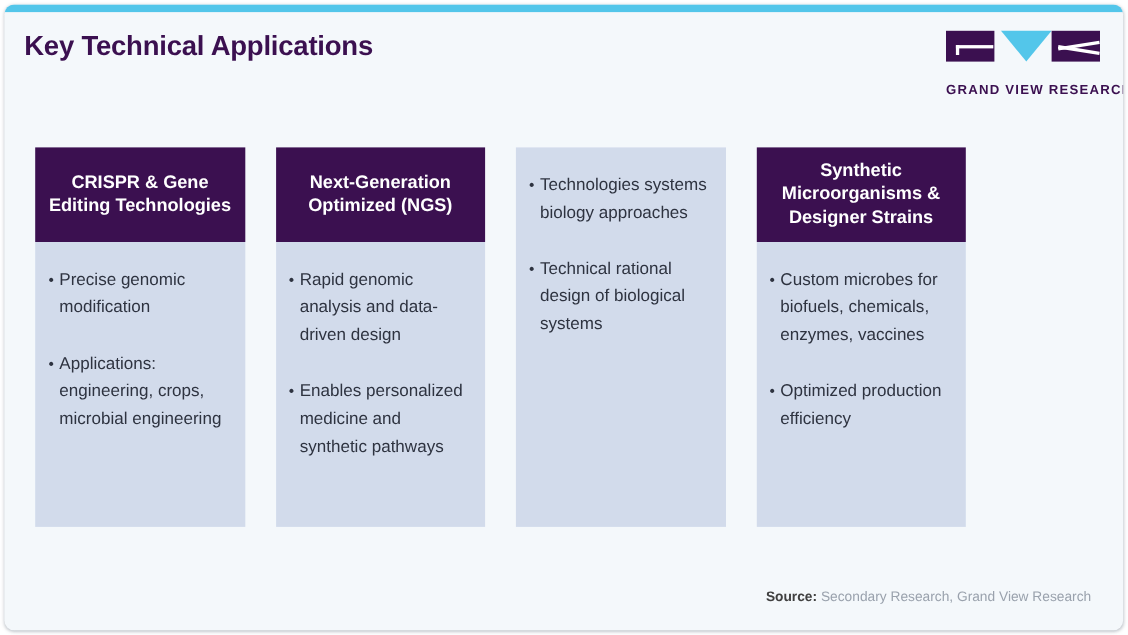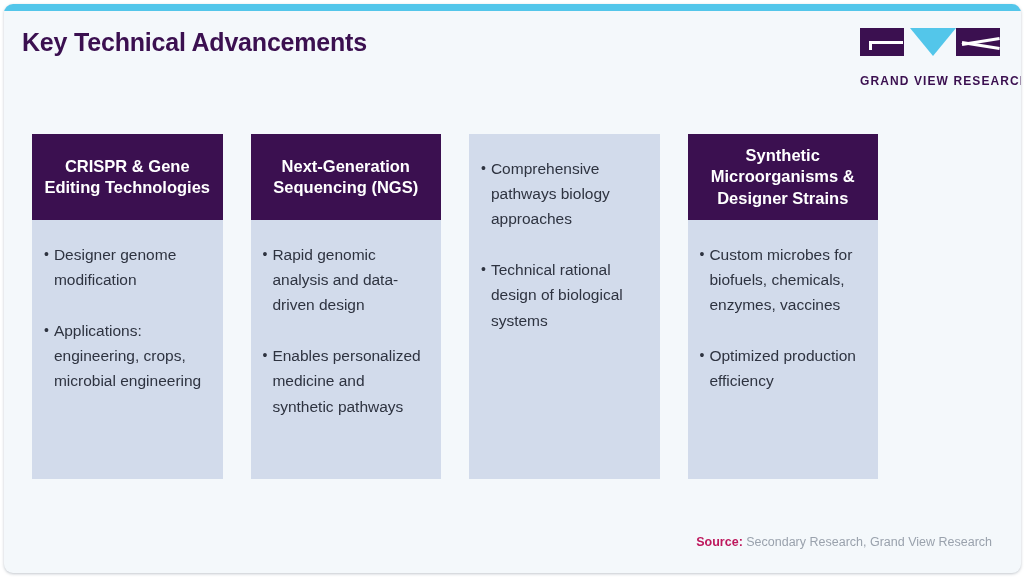--- a/index.html
+++ b/index.html
@@ -182,31 +182,31 @@
   #source {
     position: absolute;
     right: 29px;
     bottom: 24px;
     font-size: 12.5px;
     color: #9aa2ad;
     white-space: nowrap;
   }
   #source-label {
     font-weight: bold;
-    color: #be185d;
+    color: #404040;
   }
 </style>
 </head>
 <body>
 
 <div id="slide">
 
   <div id="accent-bar"></div>
 
-  <div id="page-title">Key Technical Advancements</div>
+  <div id="page-title">Key Technical Applications</div>
 
   <div id="logo">
     <div id="logo-marks">
       <div class="logo-block" id="logo-g">
         <span class="bar-h"></span>
         <span class="bar-v"></span>
       </div>
       <div id="logo-v"></div>
       <div class="logo-block" id="logo-r">
         <span class="slash-a"></span>
@@ -216,48 +216,48 @@
     <div id="logo-text">GRAND VIEW RESEARCH</div>
   </div>
 
   <div id="cards">
 
     <div class="card">
       <div class="card-header">CRISPR &amp; Gene Editing Technologies</div>
       <div class="card-body">
         <div class="bullet">
           <span class="bullet-dot">•</span>
-          <span class="bullet-text">Designer genome modification</span>
+          <span class="bullet-text">Precise genomic modification</span>
         </div>
         <div class="bullet">
           <span class="bullet-dot">•</span>
           <span class="bullet-text">Applications: engineering, crops, microbial engineering</span>
         </div>
       </div>
     </div>
 
     <div class="card">
-      <div class="card-header">Next-Generation Sequencing (NGS)</div>
+      <div class="card-header">Next-Generation Optimized (NGS)</div>
       <div class="card-body">
         <div class="bullet">
           <span class="bullet-dot">•</span>
           <span class="bullet-text">Rapid genomic analysis and data-driven design</span>
         </div>
         <div class="bullet">
           <span class="bullet-dot">•</span>
           <span class="bullet-text">Enables personalized medicine and synthetic pathways</span>
         </div>
       </div>
     </div>
 
     <div class="card">
       <div class="card-body">
         <div class="bullet">
           <span class="bullet-dot">•</span>
-          <span class="bullet-text">Comprehensive pathways biology approaches</span>
+          <span class="bullet-text">Technologies systems biology approaches</span>
         </div>
         <div class="bullet">
           <span class="bullet-dot">•</span>
           <span class="bullet-text">Technical rational design of biological systems</span>
         </div>
       </div>
     </div>
 
     <div class="card">
       <div class="card-header">Synthetic Microorganisms &amp; Designer Strains</div>

